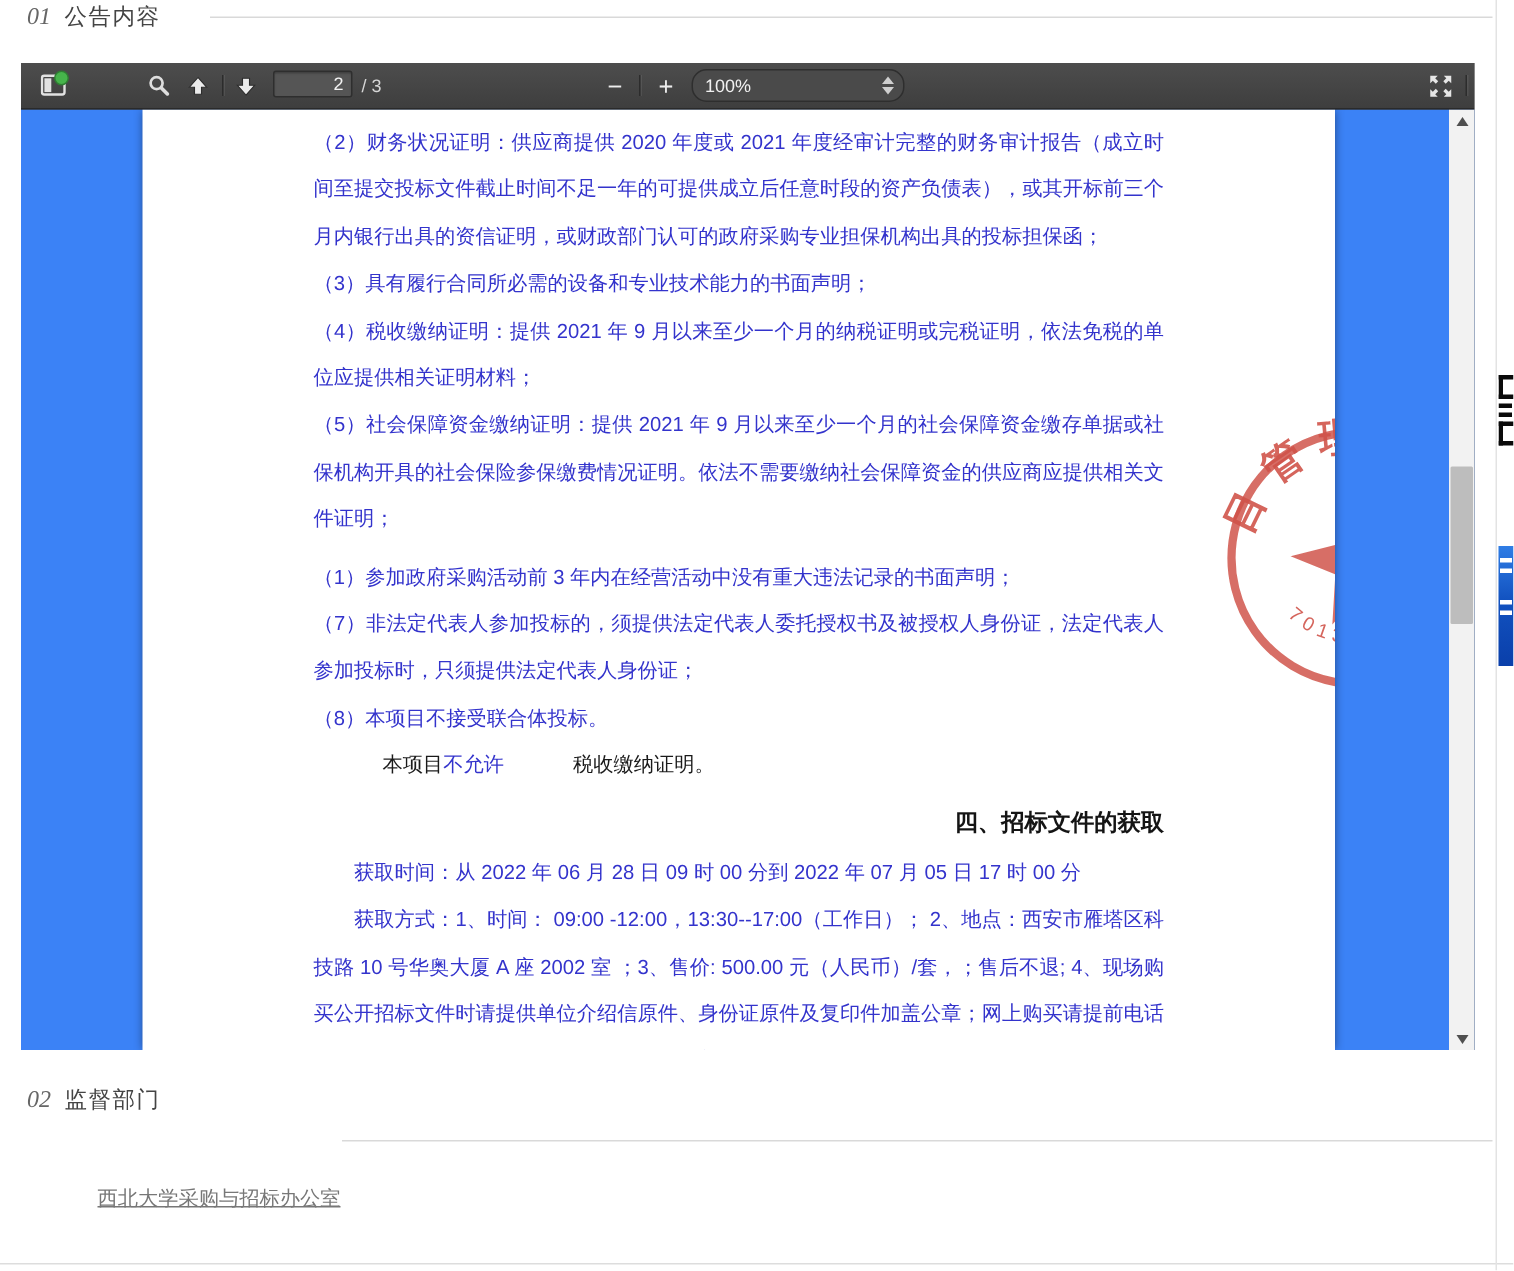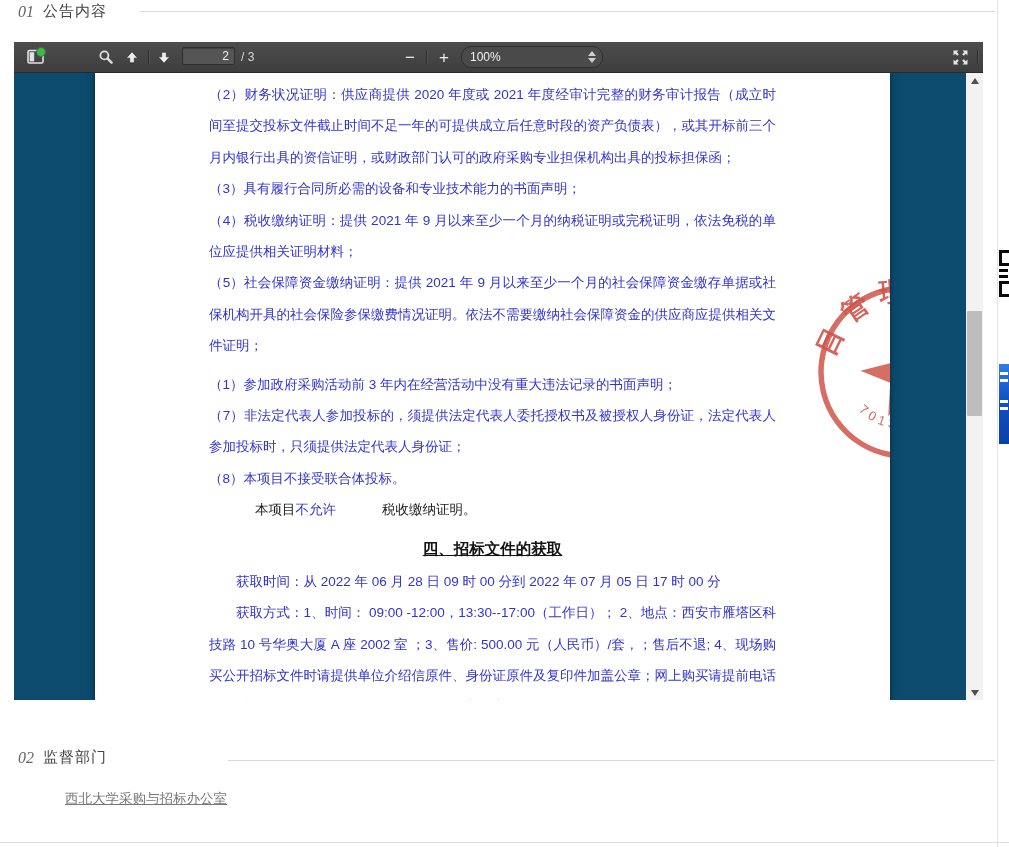--- a/index.html
+++ b/index.html
@@ -25,28 +25,28 @@
   .page-count{position:absolute;left:227px;top:8px;font-size:12px;color:#d6d6d6;}
   .zoom-label{font-size:17px;color:#ededed;line-height:1;}
   .scale-select{position:absolute;left:447px;top:4px;width:140px;height:20px;
     background:#4a4a4a;border:1px solid #2e2e2e;border-radius:10px;cursor:pointer;}
   .scale-text{position:absolute;left:8px;top:3px;font-size:12px;color:#f0f0f0;}
   .spinner{position:absolute;right:5px;top:3px;width:9px;height:14px;}
   .spin-up{position:absolute;left:0;top:1px;width:0;height:0;border:4px solid transparent;border-bottom:5px solid #cfcfcf;border-top:none;}
   .spin-dn{position:absolute;left:0;bottom:1px;width:0;height:0;border:4px solid transparent;border-top:5px solid #cfcfcf;border-bottom:none;}
   .green-dot{position:absolute;right:2px;top:2px;width:8px;height:8px;border-radius:50%;background:#46b44b;border:1px solid #2f7d33;}
   
-  .vbody{position:absolute;left:0;top:31px;width:100%;height:627px;background:#0c4a6e;}
+  .vbody{position:absolute;left:0;top:31px;width:100%;height:627px;background:#3b82f6;}
   .page{position:absolute;left:81px;top:0;width:795px;height:627px;background:#fff;overflow:hidden;
     box-shadow:0 0 6px rgba(0,0,0,.5);}
   .doc{position:absolute;left:0;top:0;width:795px;padding:6px 114px 0 114px;box-sizing:border-box;
     font-size:13.5px;line-height:31.4px;color:#3333cc;text-align:justify;}
   .doc p{margin:0;}
   .gap-top{margin-top:7px !important;}
-  .doc-heading{font-size:15.5px;font-weight:bold;color:#141414;margin:8px 0 2px 0 !important;line-height:30px;text-align:center;text-decoration:underline;}
+  .doc-heading{font-size:15.5px;font-weight:bold;color:#141414;margin:8px 0 2px 0 !important;line-height:30px;text-align:right;}
   .indent{text-indent:2em;}
   .black-txt{color:#1a1a1a;margin-left:46px;}
   
   .stamp{position:absolute;left:715px;top:204px;width:190px;height:190px;transform:rotate(-14deg);opacity:.85;}
   
   .vscroll{position:absolute;right:0;top:31px;width:17px;height:627px;background:#f2f2f2;}
   .vs-arrow{position:absolute;left:0;width:17px;height:15px;display:flex;align-items:center;justify-content:center;cursor:pointer;}
   .tri-up{width:0;height:0;border:4px solid transparent;border-bottom:6px solid #4f4f4f;border-top:none;}
   .tri-dn{width:0;height:0;border:4px solid transparent;border-top:6px solid #4f4f4f;border-bottom:none;}
   .vs-thumb{position:absolute;left:1px;top:238px;width:15px;height:105px;background:#bdbdbd;border-radius:1px;cursor:pointer;}
@@ -173,21 +173,21 @@
           <span class="tri-up"></span>
         </div>
       <div class="vs-thumb"></div>
       <div class="vs-arrow" style="bottom:0;">
           <span class="tri-dn"></span>
         </div>
     </div>
   </div>
 </div>
 
-<div class="sec-header" style="top:748px;">
+<div class="sec-header" style="top:724px;">
   <span class="sec-num">02</span>
   <span class="sec-title">监督部门</span>
 </div>
 <div class="sec-rule" style="left:228px;top:760px;width:767px;"></div>
 <div class="dept-text">西北大学采购与招标办公室</div>
 
 <div class="bottom-rule"></div>
 <div class="right-rule"></div>
 
 <div class="edge-dark">

